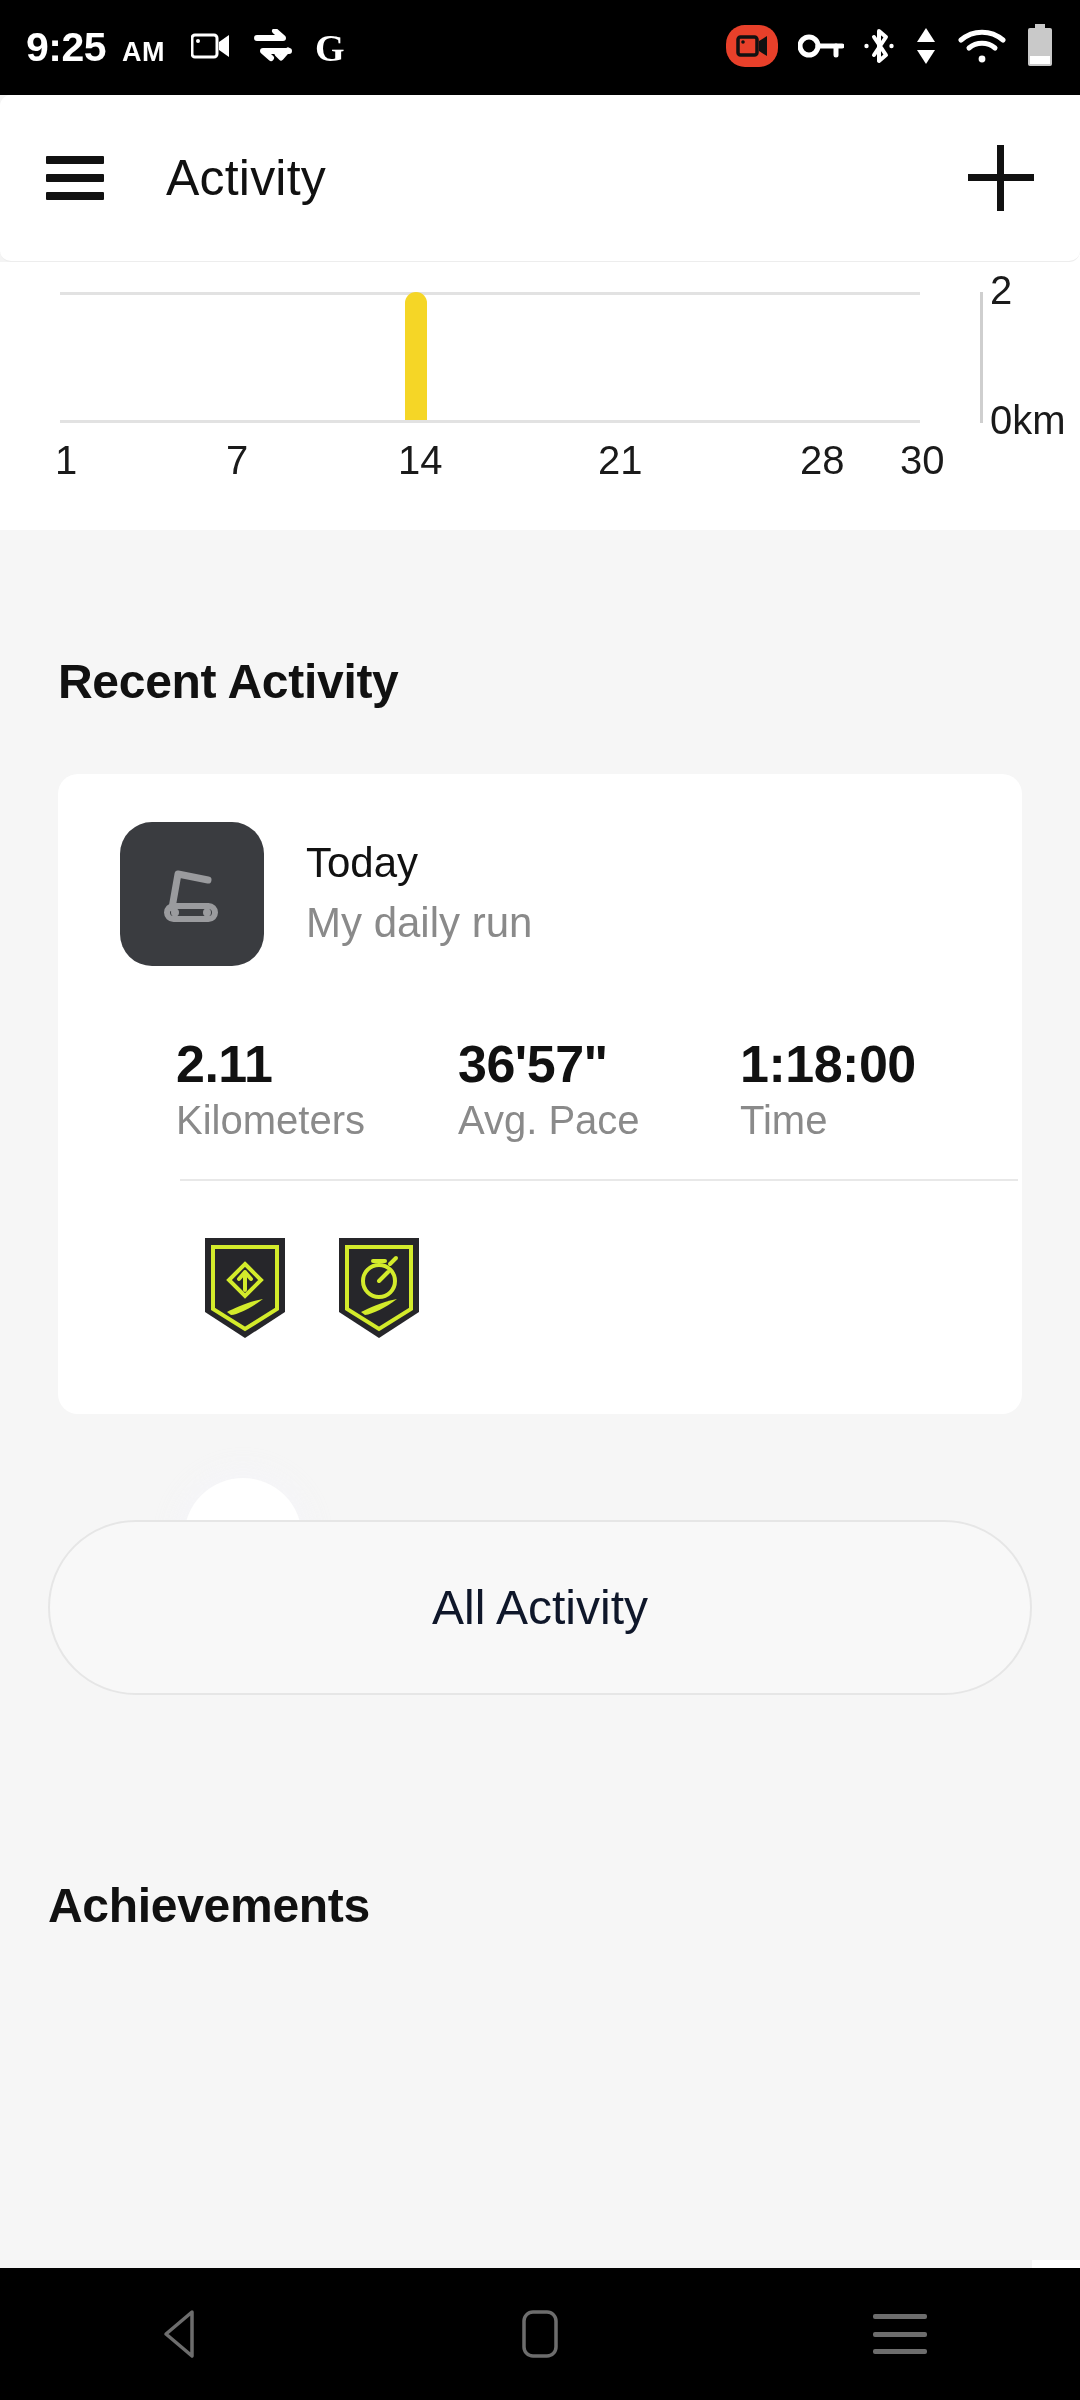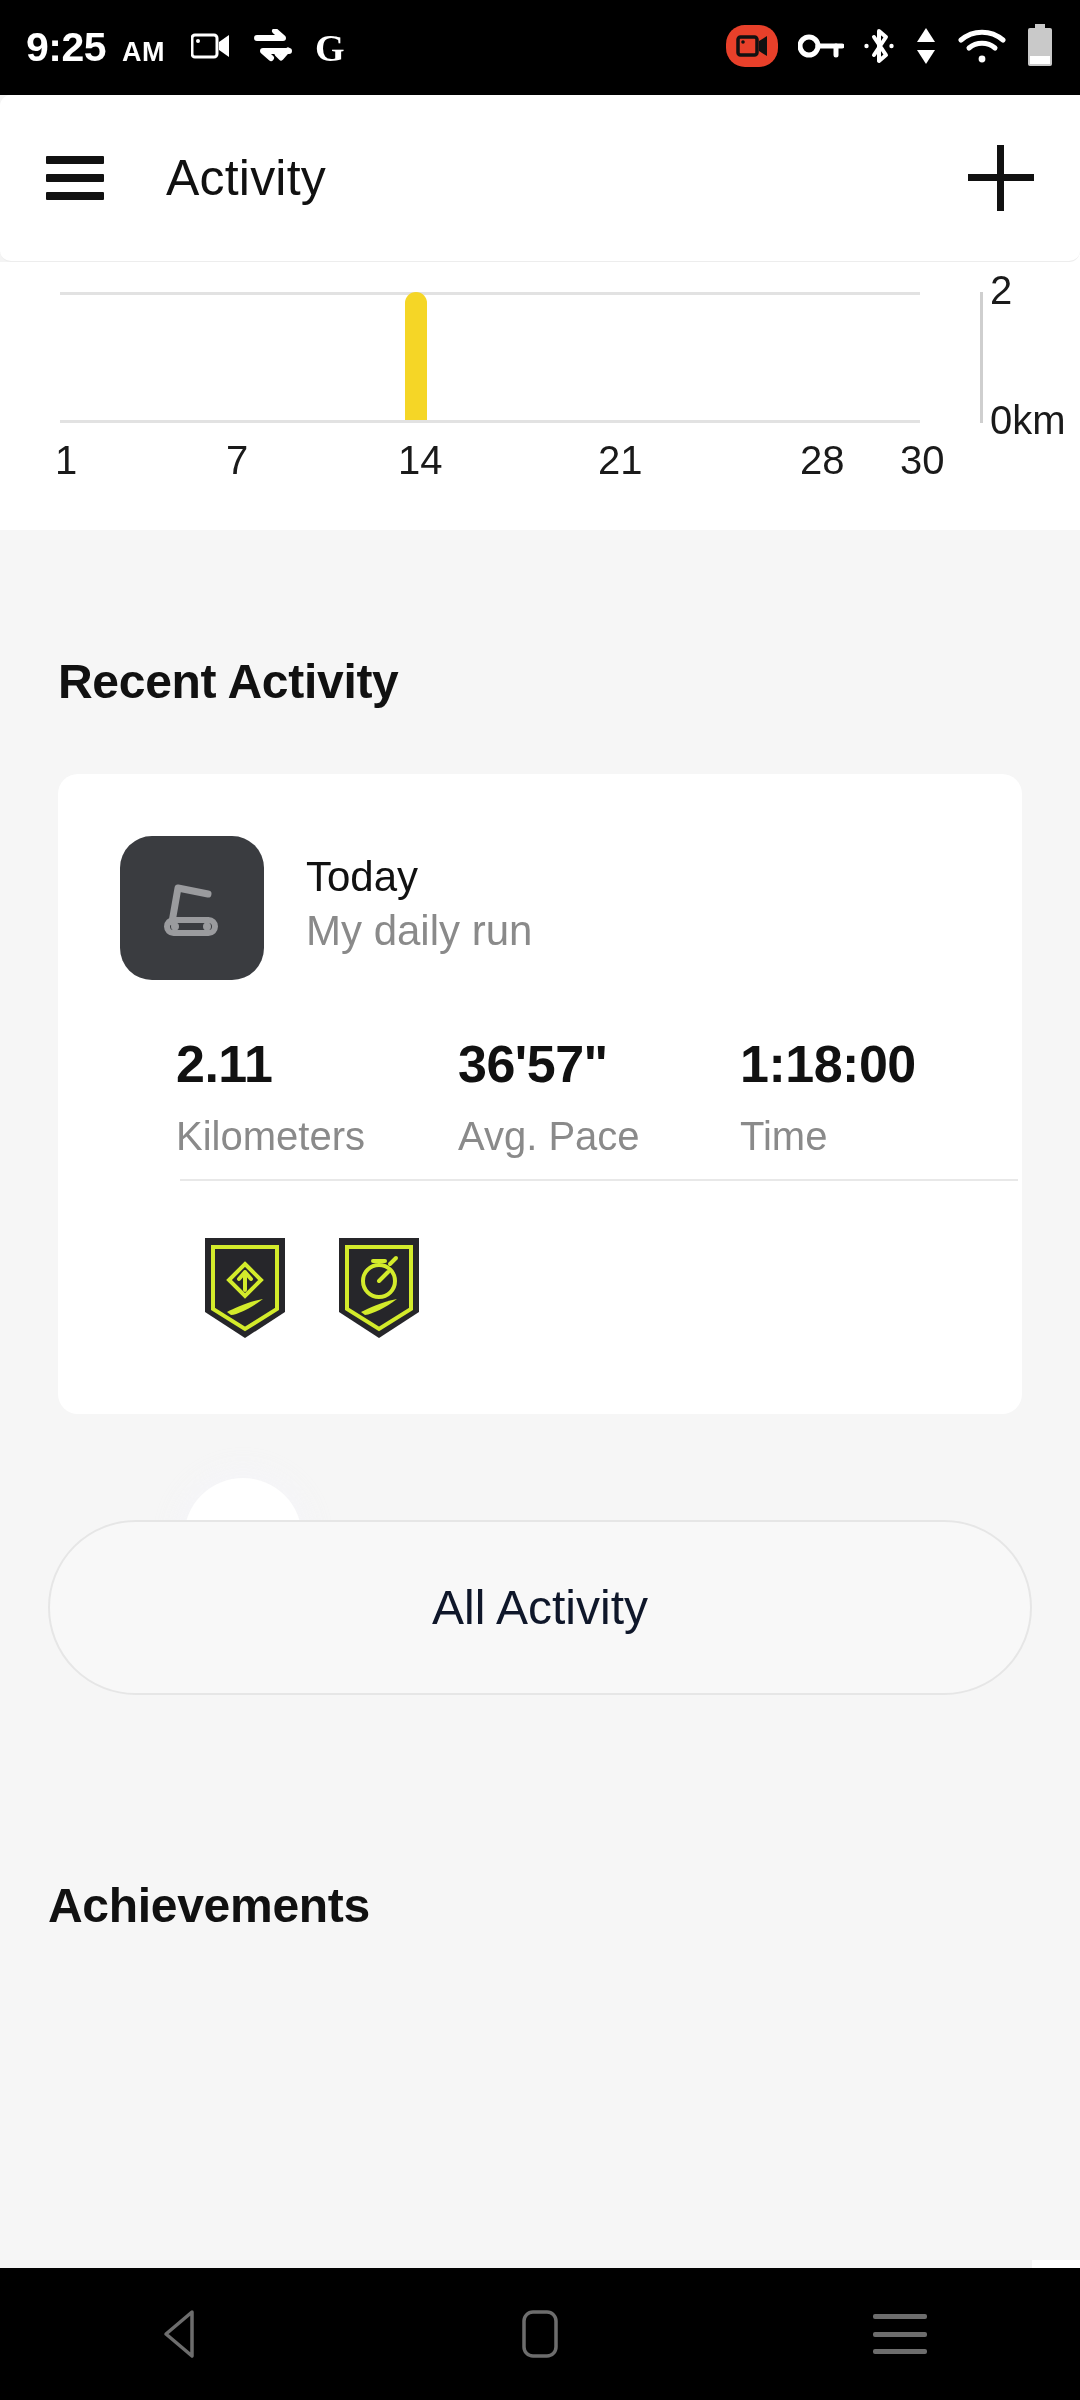--- a/index.html
+++ b/index.html
@@ -63,39 +63,39 @@
               height:1730px; background:#f6f6f6; }
   .section-title{ font-size:48px; font-weight:700; color:#111; letter-spacing:-0.3px; }
   #recent-title{ position:absolute; left:58px; top:124px; }
 
   .card{
     position:absolute; left:58px; width:964px; background:#fff;
     border-radius:20px;
   }
   #activity-card{ top:244px; height:640px; }
 
-  .act-head{ position:absolute; left:62px; top:62px; display:flex; align-items:flex-start; }
+  .act-head{ position:absolute; left:62px; top:48px; display:flex; align-items:flex-start; }
   .act-icon{
     width:144px; height:144px; border-radius:32px; background:#3a3c40;
     display:flex; align-items:center; justify-content:center; flex:none;
   }
   .act-head-text{ margin-left:42px; padding-top:14px; }
   .act-today{ font-size:42px; color:#111; line-height:1.28; }
-  .act-sub{ font-size:42px; color:#8a8a8a; line-height:1.28; }
+  .act-sub{ font-size:42px; color:#8a8a8a; line-height:1.28; margin-top:6px; }
 
   .ripple{
     position:absolute; left:184px; top:948px; width:118px; height:118px;
     border-radius:50%; background:rgba(255,255,255,0.92);
     box-shadow:0 0 22px 10px rgba(245,245,248,0.85);
   }
 
   .stats{ position:absolute; left:118px; top:260px; display:flex; }
   .stat{ width:282px; }
   .stat-val{ font-size:52px; font-weight:700; color:#111; letter-spacing:-0.5px; }
-  .stat-lab{ font-size:40px; color:#8a8a8a; margin-top:20px; }
+  .stat-lab{ font-size:40px; color:#8a8a8a; margin-top:4px; }
 
   .card-div{ position:absolute; left:122px; top:405px; width:838px; height:2px;
              background:#e8e8e8; }
 
   .badges{ position:absolute; left:143px; top:460px; display:flex; gap:46px; }
   .badge{ width:88px; height:108px; }
 
   
   .pill{
     position:absolute; left:48px; top:990px; width:984px; height:175px;

